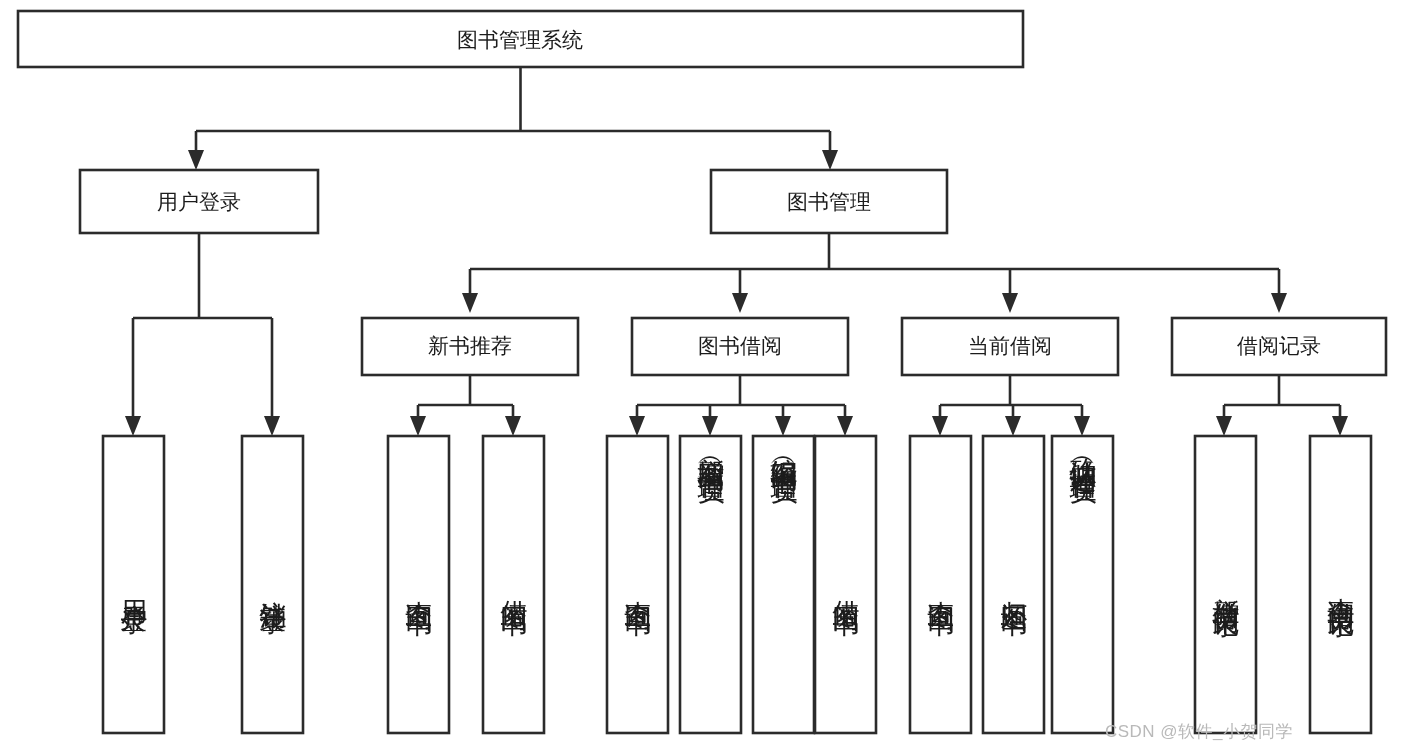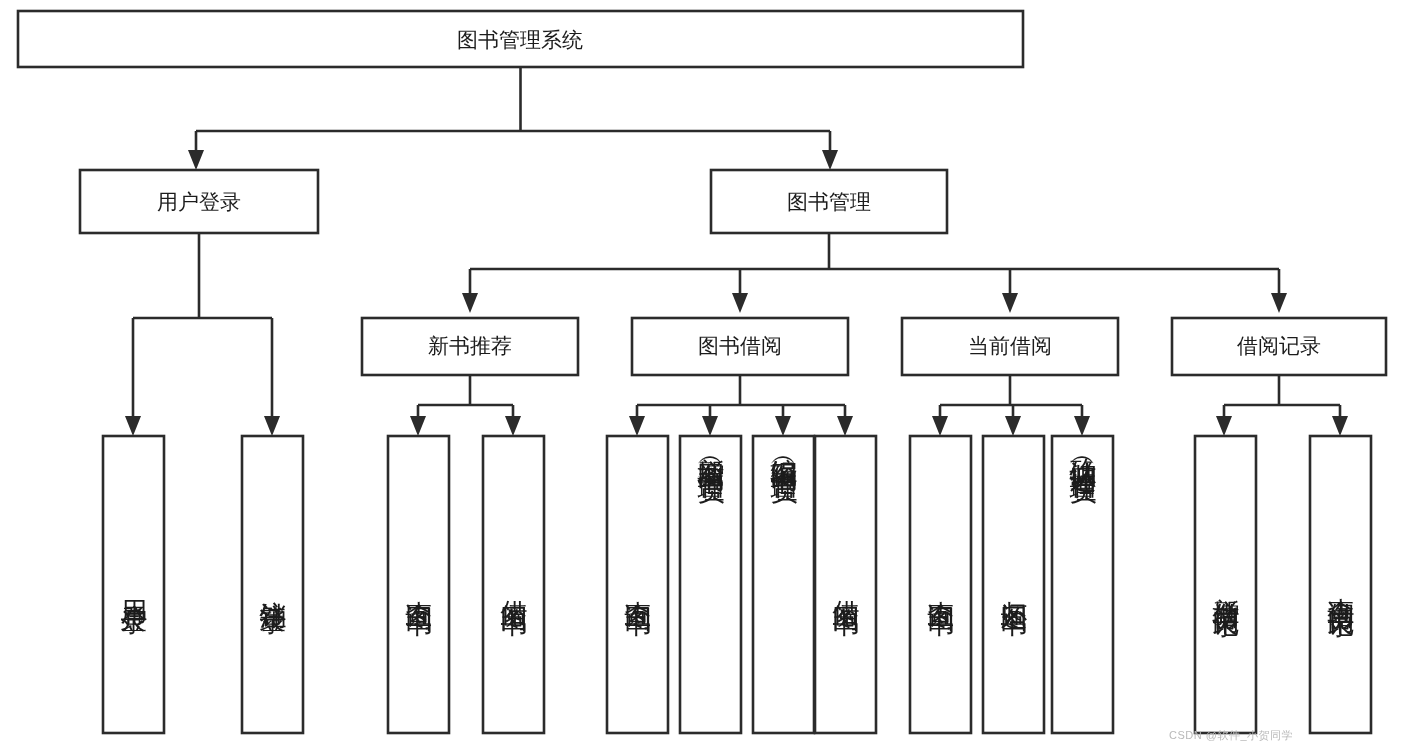--- a/index.html
+++ b/index.html
@@ -63,21 +63,21 @@
     line-height: 1.08;
     letter-spacing: 3px;
     color: #1c1c1c;
     white-space: nowrap;
   }
   .watermark {
     position: absolute;
     right: 8px;
     bottom: 4px;
     font-family: "Liberation Sans", "DejaVu Sans", sans-serif;
-    font-size: 11px;
+    font-size: 17px;
     color: #b9b9b9;
     letter-spacing: 0.5px;
     white-space: nowrap;
   }
 </style>
 </head>
 <body>
 
 <div id="diagram-root">
 

